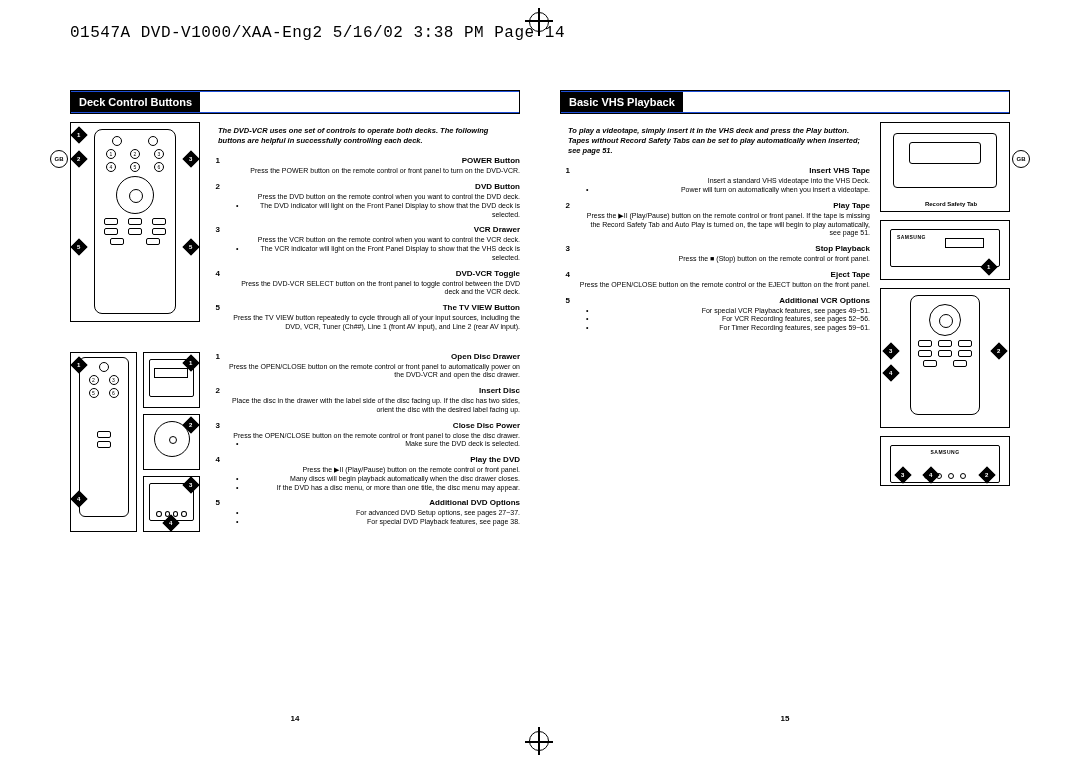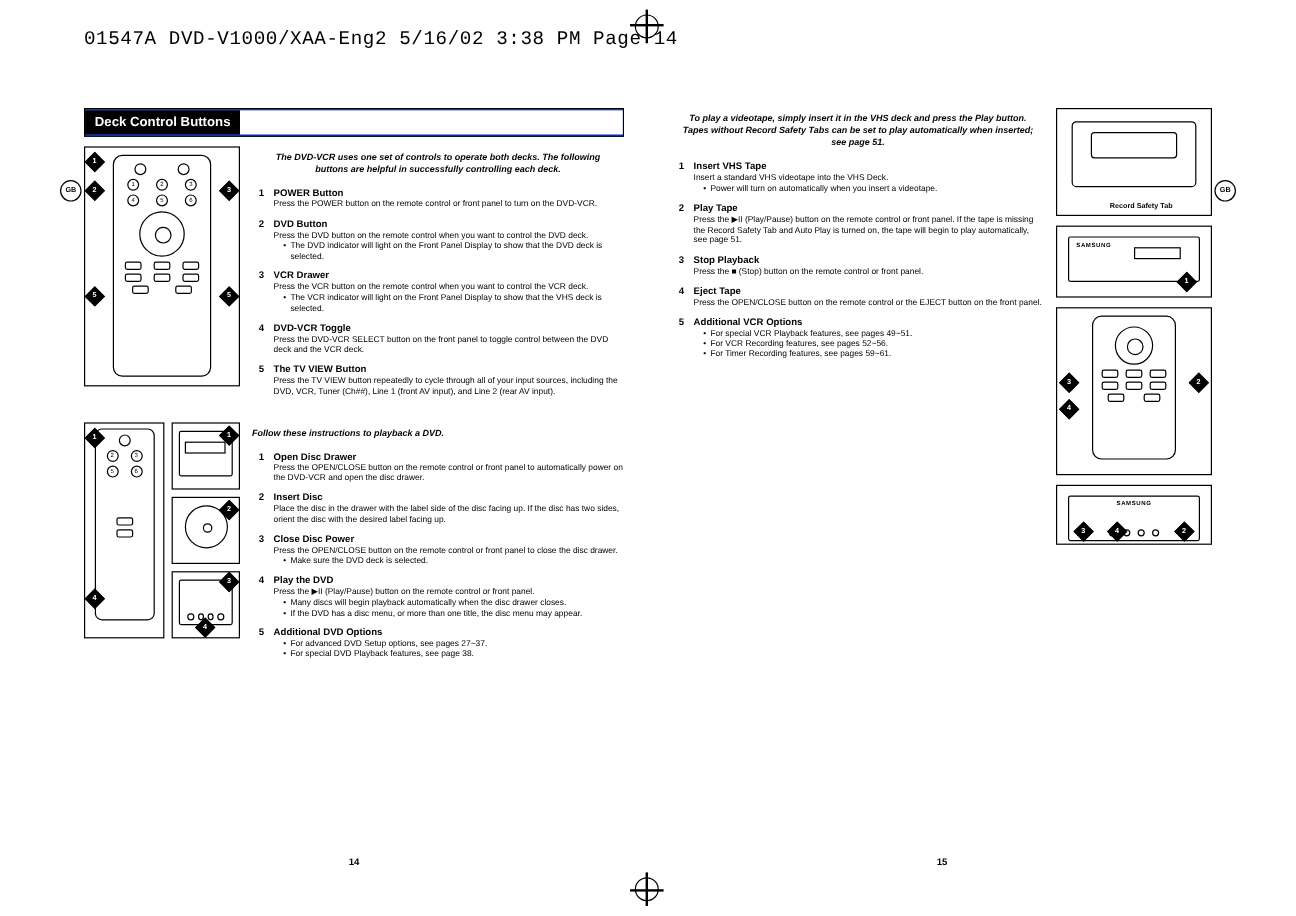--- a/index.html
+++ b/index.html
@@ -128,39 +128,39 @@
     flex: 0 0 auto;
   }
   .section-header .whitefill {
     background: #fff;
     flex: 1;
   }
   .intro {
     font-style: italic;
     font-weight: bold;
     font-size: 7.5px;
-    text-align: center;
     padding: 4px 8px 10px;
     line-height: 1.35;
   }
   .step {
     display: flex;
     gap: 8px;
     margin-bottom: 6px;
   }
   .step-num {
     font-weight: bold;
     width: 10px;
     text-align: right;
     flex-shrink: 0;
     font-size: 8px;
   }
   .step-body {
     flex: 1;
     line-height: 1.25;
+    text-align: right;
   }
   .step-title {
     font-weight: bold;
     font-size: 8px;
     margin-bottom: 1px;
   }
   .step-text {
     font-size: 7px;
   }
   .bullets {
@@ -438,21 +438,20 @@
                   <span>3</span>
                 </div>
               <div class="callout" style="bottom:2px;right:22px;">
                   <span>4</span>
                 </div>
             </div>
           </div>
         </div>
       </div>
       <div class="text-col">
-        <div class="intro" style="text-align:left;padding-left:0;">Follow these instructions to playback a DVD.</div>
 
         <div class="step">
             <div class="step-num">1</div>
             <div class="step-body">
               <div class="step-title">Open Disc Drawer</div>
               <div class="step-text">Press the OPEN/CLOSE button on the remote control or front panel to automatically power on the DVD-VCR and open the disc drawer.</div>
             </div>
           </div>
 
         <div class="step">
@@ -497,20 +496,24 @@
             </div>
           </div>
       </div>
     </div>
 
     <div class="page-num left">14</div>
   </div>
 
   <div class="page">
 
+    <div class="section-header">
+      <div class="blackbox">Basic VHS Playback</div>
+      <div class="whitefill"></div>
+    </div>
 
     <div class="two-col">
       <div class="text-col">
         <div class="intro">To play a videotape, simply insert it in the VHS deck and press the Play button. Tapes without Record Safety Tabs can be set to play automatically when inserted; see page 51.</div>
 
         <div class="step">
             <div class="step-num">1</div>
             <div class="step-body">
               <div class="step-title">Insert VHS Tape</div>
               <div class="step-text">Insert a standard VHS videotape into the VHS Deck.</div>

